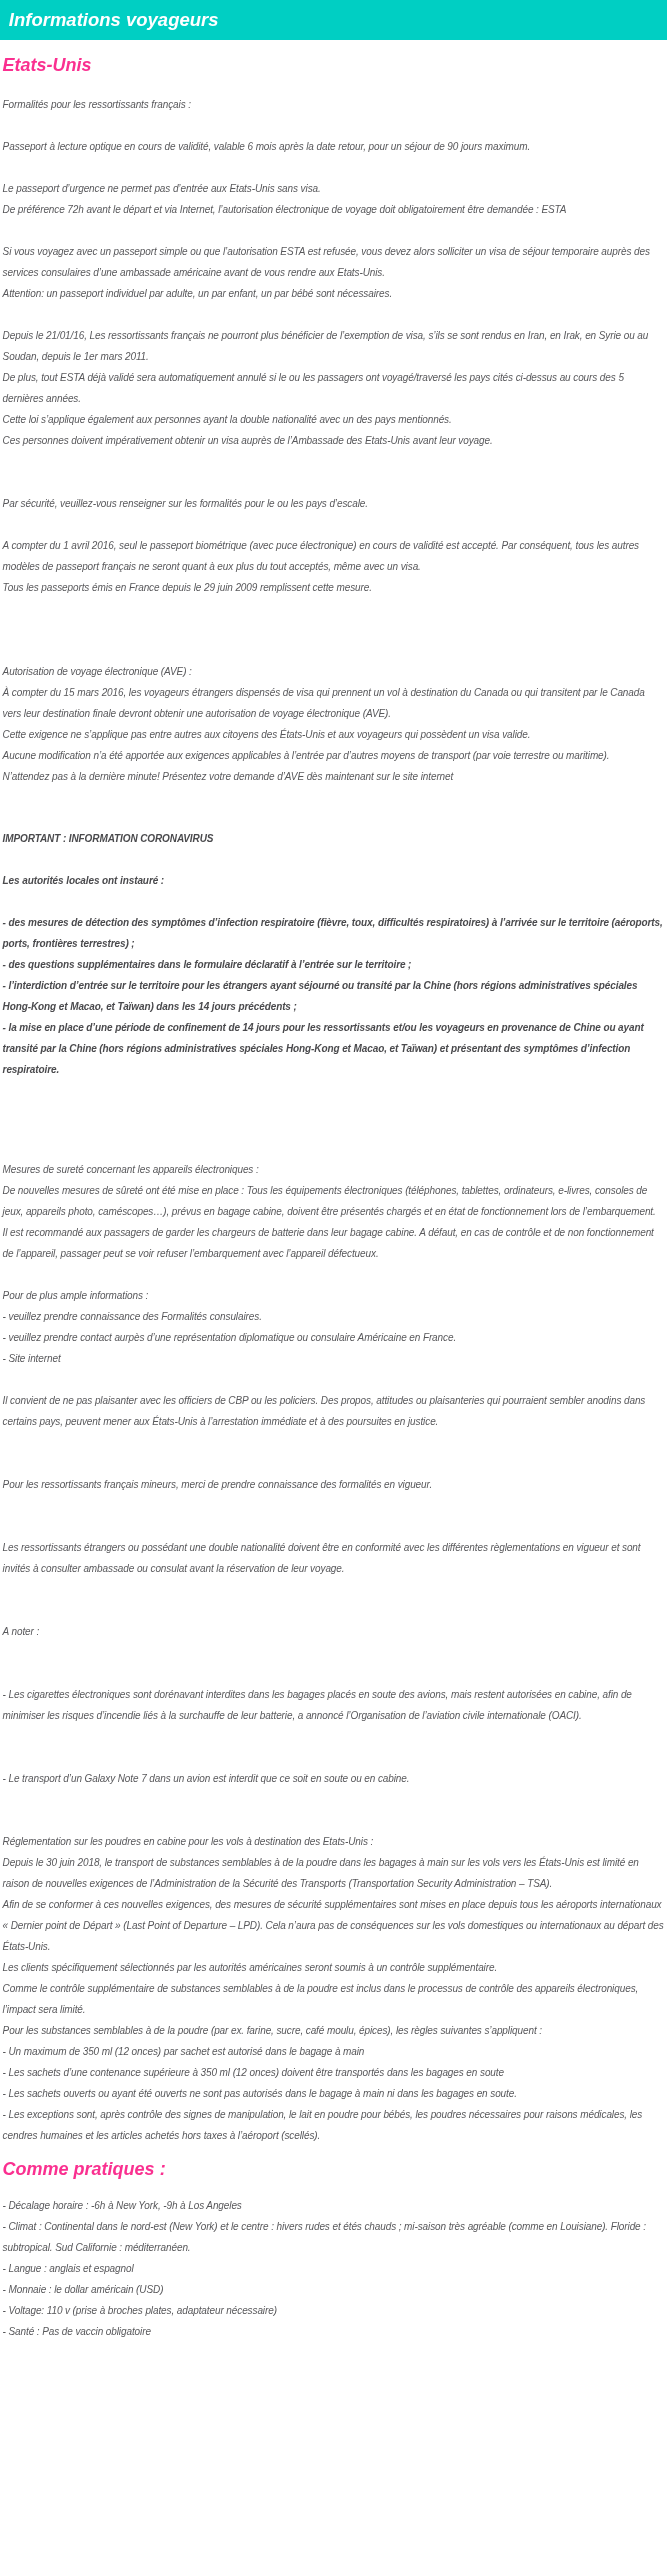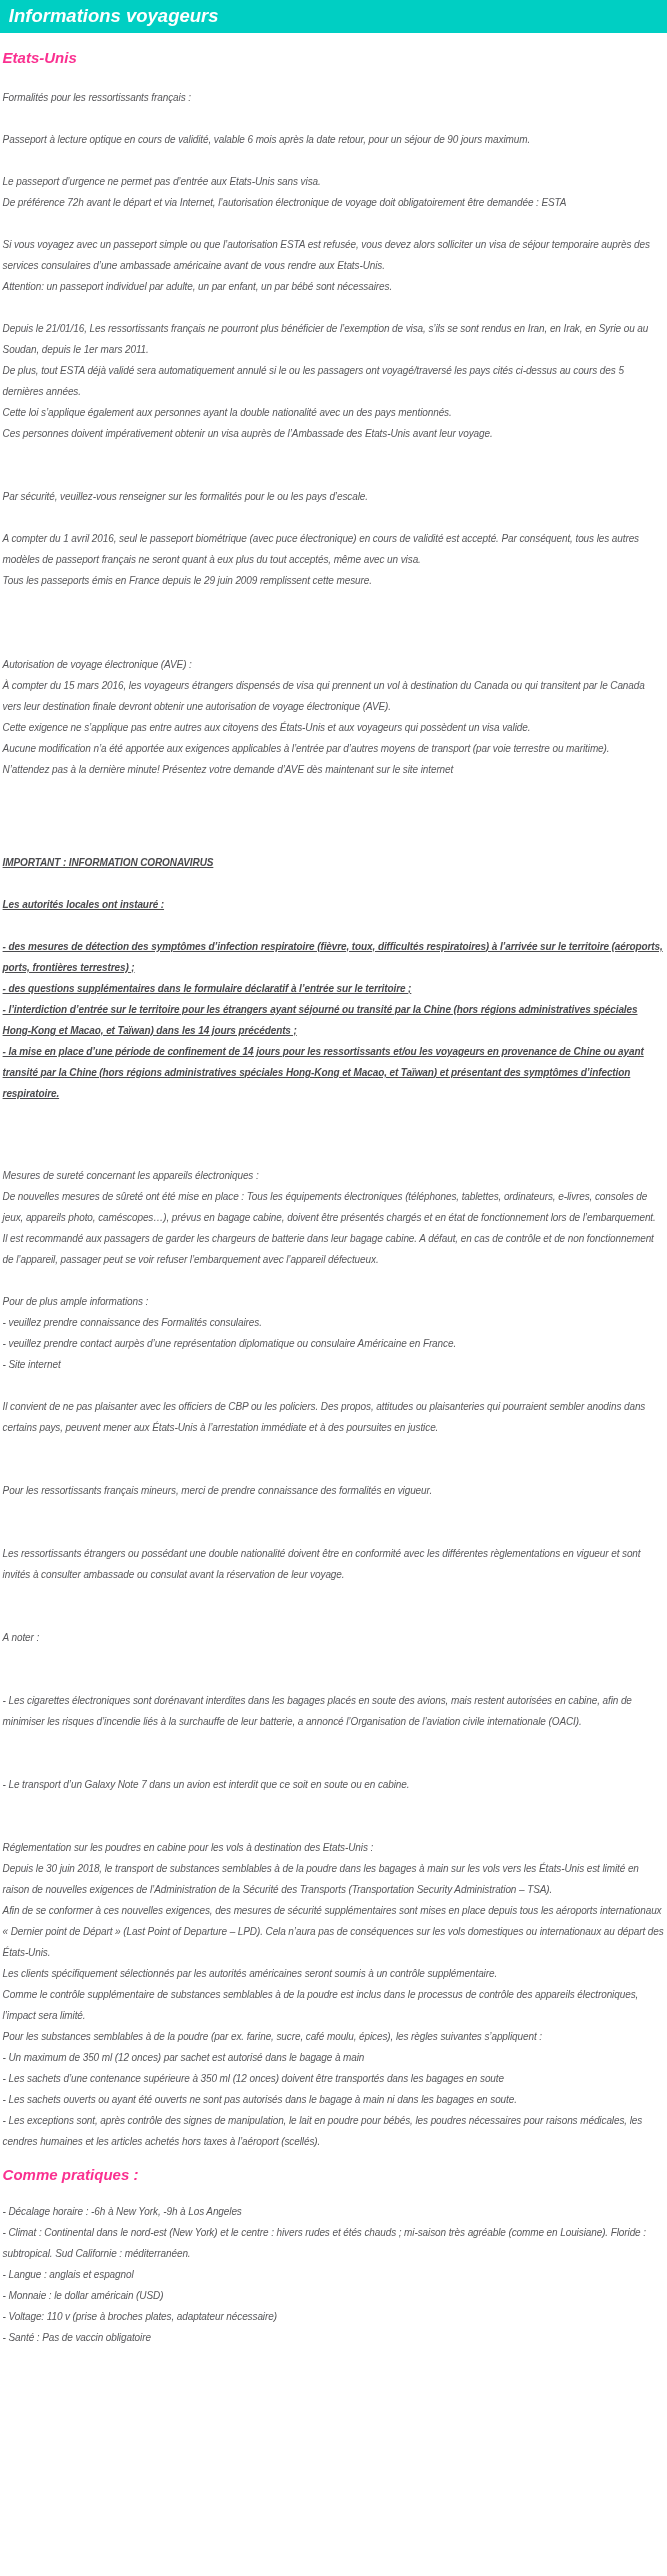--- a/index.html
+++ b/index.html
@@ -11,56 +11,56 @@
   }
   *{box-sizing:border-box;}
   html,body{margin:0;padding:0;background:#ffffff;}
   body{
     width:667px;
     font-family:"Liberation Sans", sans-serif;
     font-style:italic;
   }
   .topbar{
     background:var(--color-teal);
-    height:33px;
+    height:40px;
     display:flex;
     align-items:center;
     padding:0 8.8px;
   }
   .topbar h1{
     margin:0;
     color:var(--color-header_text);
     font-size:18.5px;
     font-weight:700;
     line-height:1;
   }
   main{padding:0 2.6px 17.6px 2.6px;}
   h2.pink-heading{
     color:var(--color-pink);
-    font-size:15px;
+    font-size:18px;
     font-weight:700;
     margin:12.3px 0 0 0;
     line-height:26.4px;
   }
   h2.pink-heading.second{margin-top:10.6px;}
   p.body{
     color:var(--color-text);
     font-size:10px;
     line-height:21px;
     letter-spacing:-0.1px;
     margin:0;
     white-space:pre-line;
   }
   p.body.bold{
     font-weight:700;
     color:var(--color-text_bold);
   }
   #intro-text{margin-top:15px;}
-  #coronavirus-text{margin-top:72px;text-decoration:underline;}
-  #security-text{margin-top:61px;}
+  #coronavirus-text{margin-top:41px;}
+  #security-text{margin-top:79px;}
   #infos-text{margin-top:12.3px;}
 </style>
 </head>
 <body>
 
 <header class="topbar">
   <h1>Informations voyageurs</h1>
 </header>
 
 <main>

